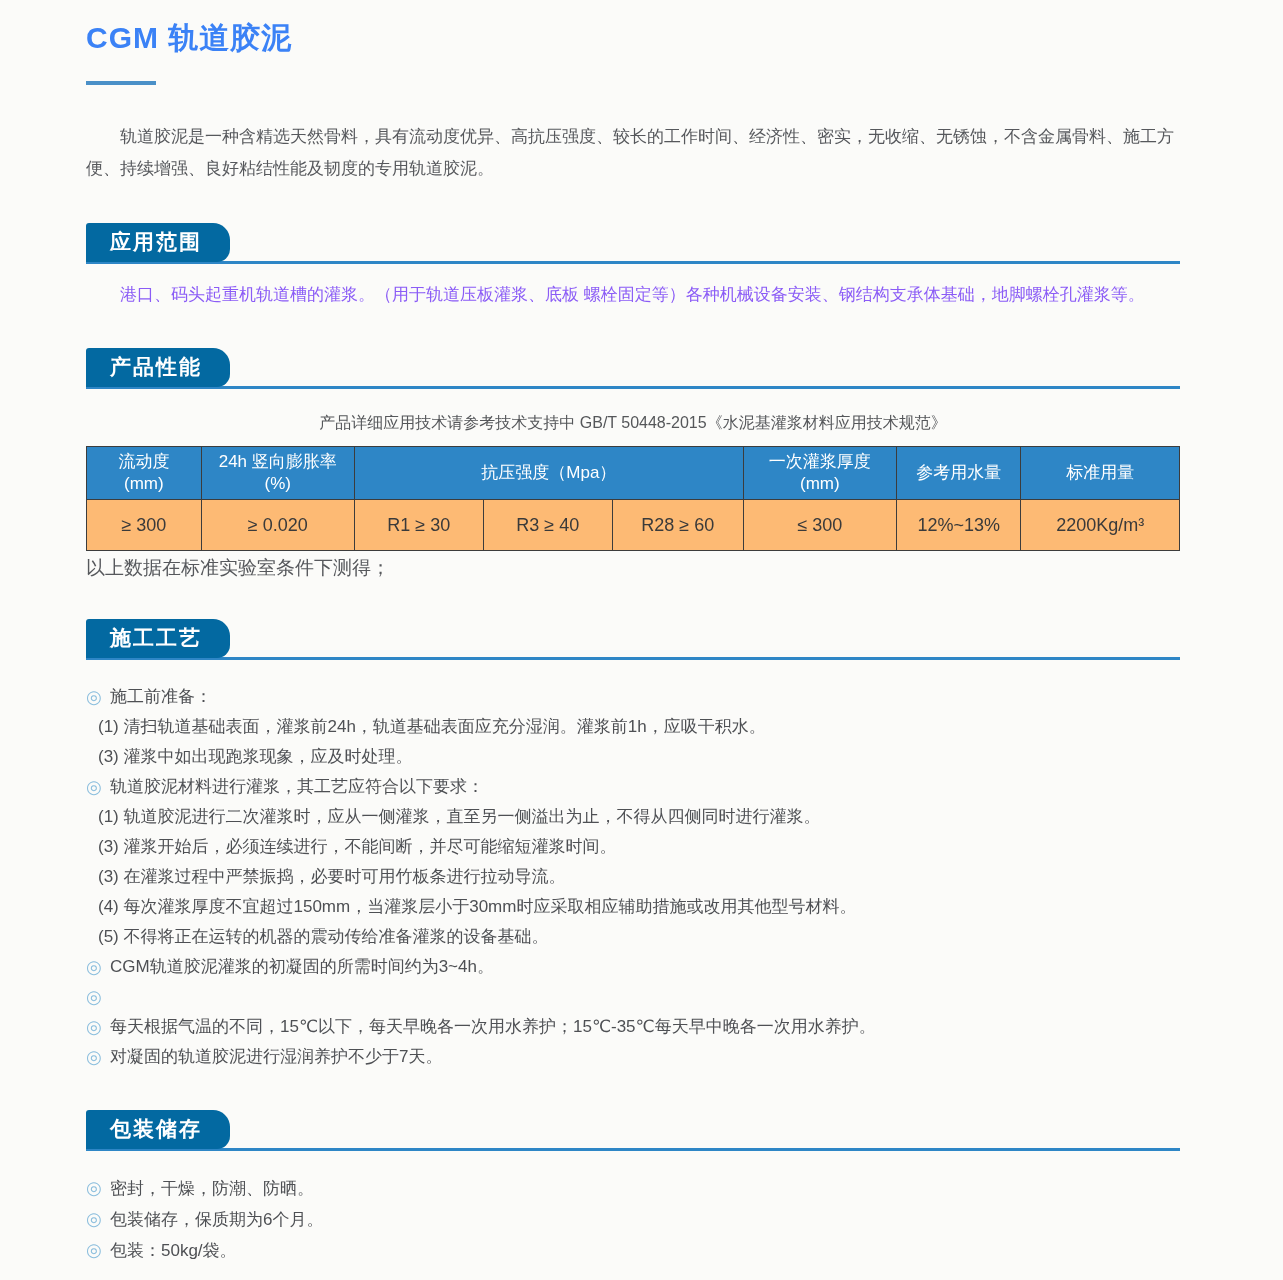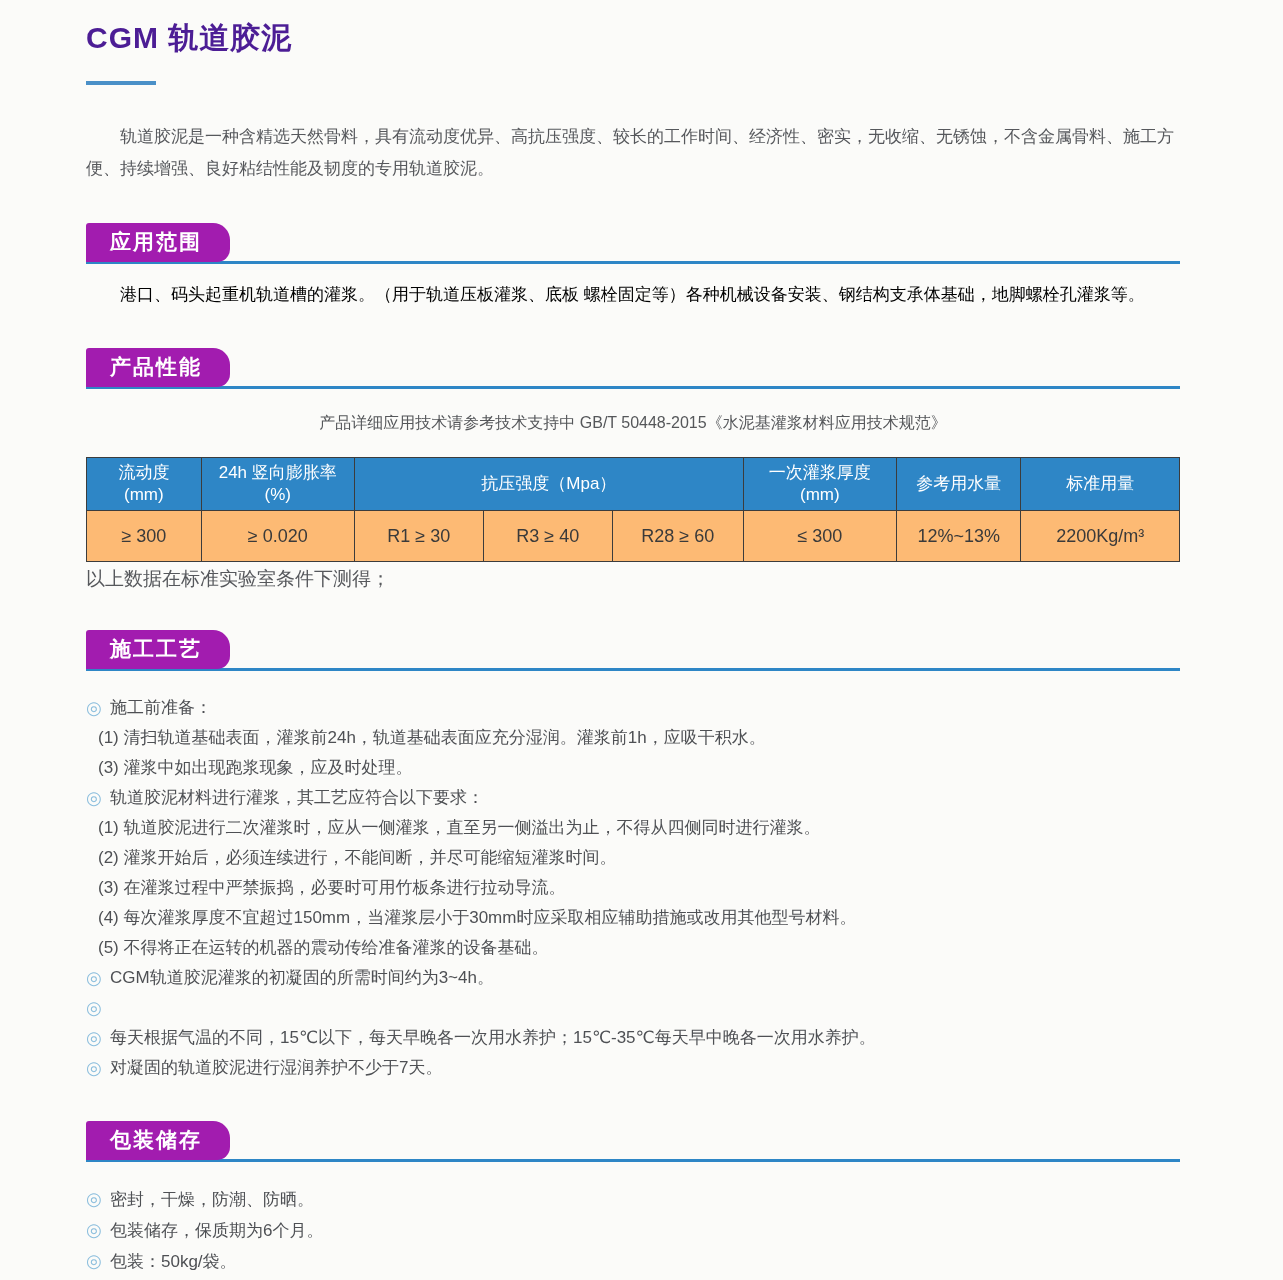--- a/index.html
+++ b/index.html
@@ -11,21 +11,21 @@
     overflow:hidden;
   }
   .page{
     padding:18px 103px 0 86px; 
   }
   
   .doc-title{
     margin:0;
     font-size:30px;
     font-weight:bold;
-    color:#4c1d95;
+    color:#3b82f6;
     letter-spacing:1px;
   }
   .title-underline{
     width:70px;height:4px;
     background:#4a90c8;
     margin-top:22px;
   }
   
   .intro{
     margin:36px 0 12px 0;
@@ -34,48 +34,48 @@
     text-indent:2em;
     color:#56585c;
   }
   
   .section-head{
     border-bottom:3px solid #2e86c6;
     margin-top:38px;
   }
   .badge{
     display:inline-block;
-    background:#a21caf;
+    background:#0369a1;
     color:#ffffff;
     font-size:21px;
     font-weight:bold;
     letter-spacing:2px;
     padding:5px 28px 6px 24px;
     border-radius:3px 17px 13px 0;
     margin-bottom:-1px;
   }
   
   .section-body{
     margin:16px 0 0 0;
     font-size:17px;
     line-height:30px;
     text-indent:2em;
-    color:#000000;
+    color:#8b5cf6;
   }
   
   .perf-note{
     margin:24px 0 0 0;
     text-align:center;
     font-size:16px;
     color:#55575a;
   }
   table.perf{
     width:100%;
     border-collapse:collapse;
-    margin-top:23px;
+    margin-top:12px;
     table-layout:fixed;
   }
   table.perf th, table.perf td{
     border:1px solid #3c3c3c;
     text-align:center;
     vertical-align:middle;
   }
   table.perf th{
     background:#2e86c6;
     color:#ffffff;
@@ -191,21 +191,21 @@
         <span class="text">(3) 灌浆中如出现跑浆现象，应及时处理。</span>
       </div>
       <div class="list-item">
         <span class="bullet">◎</span>
         <span class="text">轨道胶泥材料进行灌浆，其工艺应符合以下要求：</span>
       </div>
       <div class="list-item sub">
         <span class="text">(1) 轨道胶泥进行二次灌浆时，应从一侧灌浆，直至另一侧溢出为止，不得从四侧同时进行灌浆。</span>
       </div>
       <div class="list-item sub">
-        <span class="text">(2) 灌浆开始后，必须连续进行，不能间断，并尽可能缩短灌浆时间。</span>
+        <span class="text">(3) 灌浆开始后，必须连续进行，不能间断，并尽可能缩短灌浆时间。</span>
       </div>
       <div class="list-item sub">
         <span class="text">(3) 在灌浆过程中严禁振捣，必要时可用竹板条进行拉动导流。</span>
       </div>
       <div class="list-item sub">
         <span class="text">(4) 每次灌浆厚度不宜超过150mm，当灌浆层小于30mm时应采取相应辅助措施或改用其他型号材料。</span>
       </div>
       <div class="list-item sub">
         <span class="text">(5) 不得将正在运转的机器的震动传给准备灌浆的设备基础。</span>
       </div>

